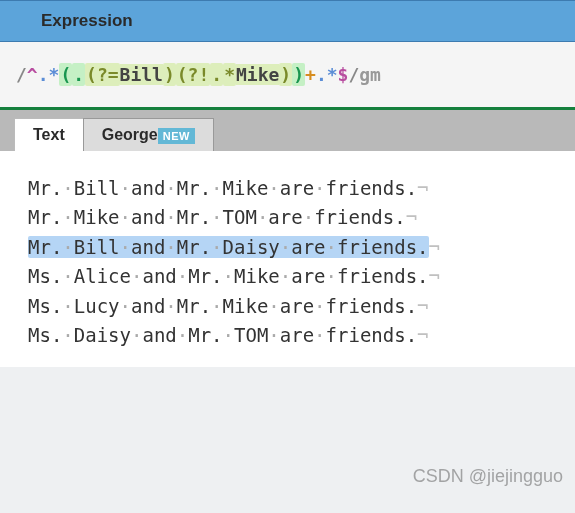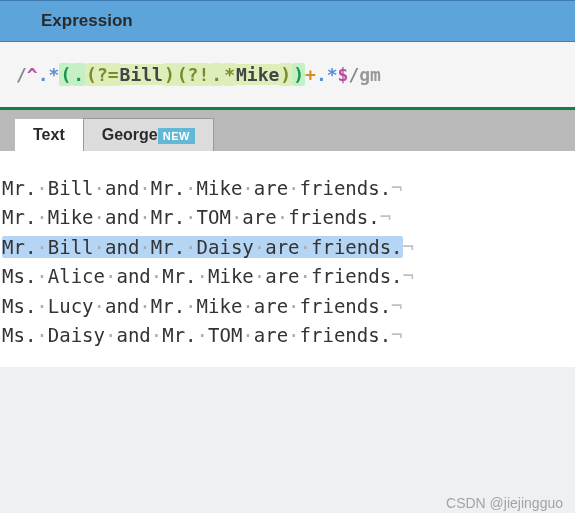--- a/index.html
+++ b/index.html
@@ -69,35 +69,35 @@
     background: #63b8d6;
     color: #fff;
     font-size: 11px;
     font-weight: 700;
     padding: 2px 5px;
     vertical-align: middle;
     letter-spacing: 0.5px;
   }
   .text-area {
     background: #fff;
-    padding: 16px 2px;
+    padding: 16px 28px;
     font-family: "Menlo", "Consolas", monospace;
     font-size: 19px;
     line-height: 1.55;
     color: #333;
   }
   .line { white-space: pre; }
   .hl { background: #b5d5f5; border-radius: 2px; }
   .sp { color: #aaa; }
   .ret { color: #c0c0c0; }
   .watermark {
     position: fixed;
     right: 12px;
-    bottom: 2px;
-    font-size: 14px;
+    bottom: 26px;
+    font-size: 18px;
     color: rgba(100,100,100,0.55);
     font-family: sans-serif;
   }
 </style>
 </head>
 <body>
 
 <div class="header">
   <span class="header-title">Expression</span>
 </div>

